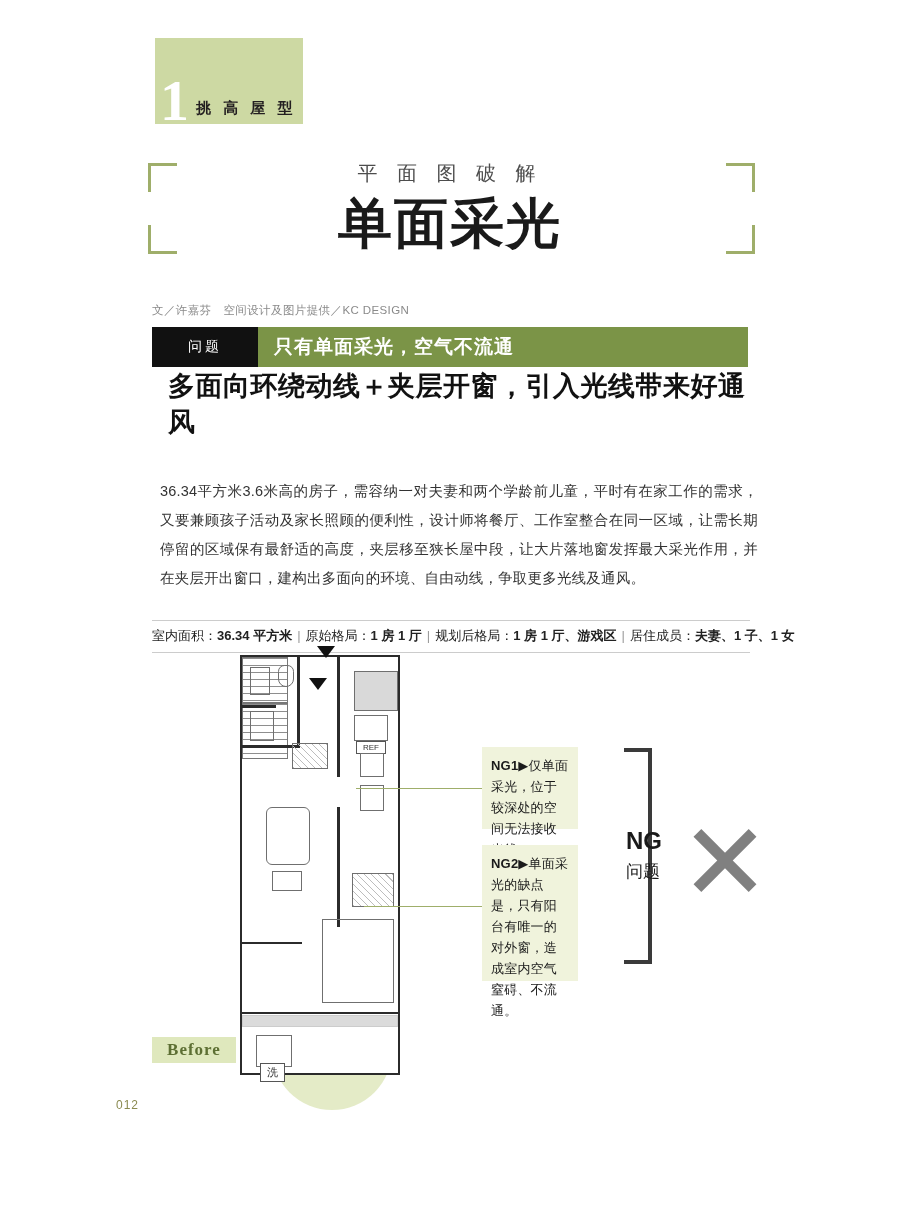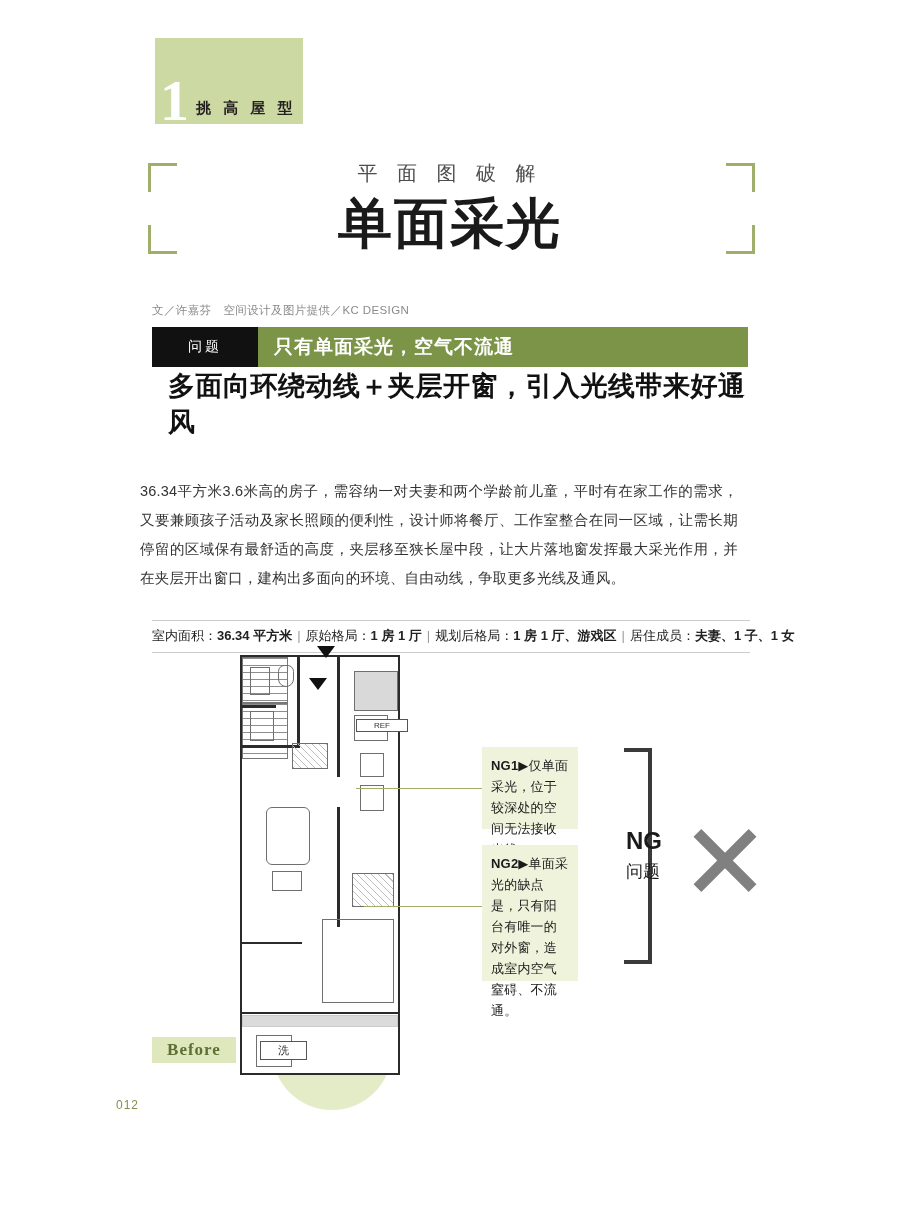--- a/index.html
+++ b/index.html
@@ -146,21 +146,21 @@
     font-size: 27px;
     font-weight: bold;
     line-height: 1.32;
     padding-left: 16px;
     letter-spacing: 0.5px;
   }
 
   
   .body-copy {
     position: absolute;
-    left: 140px;
+    left: 160px;
     top: 477px;
     width: 598px;
     font-size: 14.5px;
     line-height: 2.0;
     color: #333333;
     text-align: justify;
     letter-spacing: 0.2px;
   }
 
   
@@ -207,22 +207,23 @@
   .plan .stairs {
     background: repeating-linear-gradient(to bottom, #8e8e8e 0 1px, #ffffff 1px 7px);
   }
 
   .plan-label {
     position: absolute;
     font-size: 8px;
     color: #333;
     background: #fff;
     border: 1px solid #555;
-    padding: 1px 17px;
+    padding: 1px 6px;
     box-sizing: border-box;
+    margin-top: 22px;
   }
 
   
   .hl {
     position: absolute;
     border-radius: 50%;
     background: #dfe8bd;
     opacity: 0.85;
   }
 

